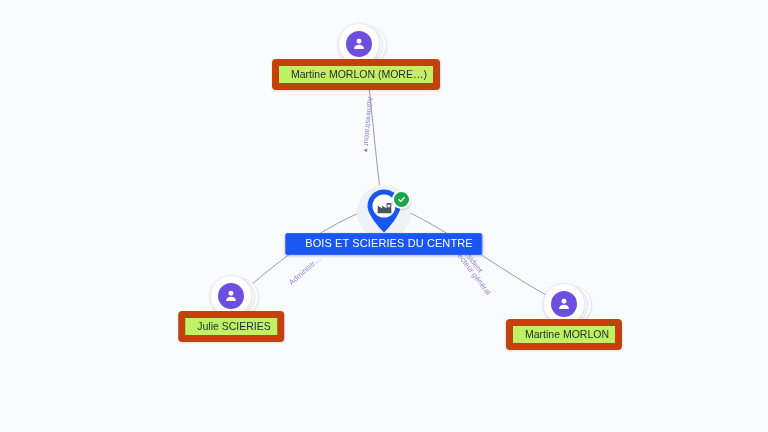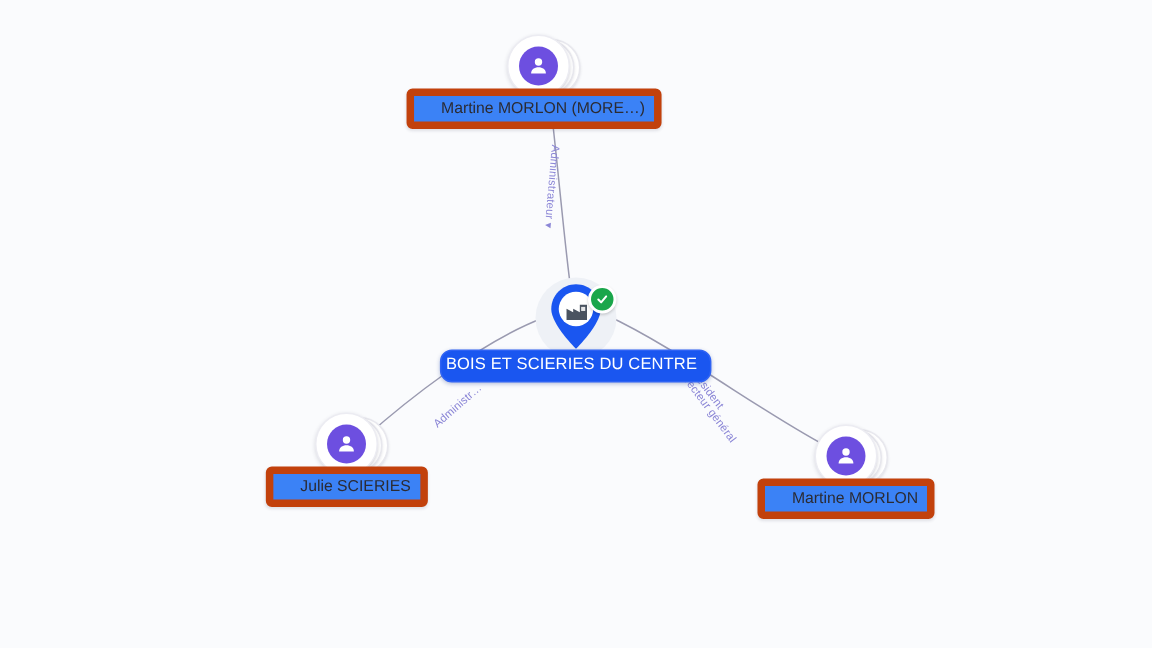--- a/index.html
+++ b/index.html
@@ -34,24 +34,24 @@
   .avatar-circle{
     width:26px;height:26px;border-radius:50%;
     background:#6d4fe0;
     display:flex;align-items:center;justify-content:center;
   }
   .avatar-circle svg{display:block;}
 
   .node-label{
     position:absolute;
     transform:translateX(-50%);
-    background:#3b82f6;
-    border:5px solid #c2410c;
+    background:#bef264;
+    border:7px solid #c2410c;
     border-radius:4px;
-    padding:2px 6px 3px 18px;
+    padding:2px 6px 3px 12px;
     font-size:10.5px;
     line-height:12px;
     color:#2b2b33;
     white-space:nowrap;
     box-shadow:0 1px 2px rgba(40,40,70,.12);
   }
 
   
   .company-node{position:absolute;width:0;height:0;}
   .halo{
@@ -67,22 +67,22 @@
     width:15px;height:15px;border-radius:50%;
     background:#1aa64b;border:2px solid #ffffff;
     display:flex;align-items:center;justify-content:center;
     box-shadow:0 1px 2px rgba(0,0,0,.18);
   }
   .company-label{
     position:absolute;
     transform:translateX(-50%);
     background:#1a56f0;
     border:1px solid #2f63f4;
-    border-radius:8px;
-    padding:3px 9px 4px 3px;
+    border-radius:2px;
+    padding:3px 9px 4px 19px;
     font-size:11px;
     line-height:13px;
     letter-spacing:.1px;
     color:#ffffff;
     white-space:nowrap;
     box-shadow:0 1px 3px rgba(20,50,140,.3);
   }
 
   
   .edge-label{

